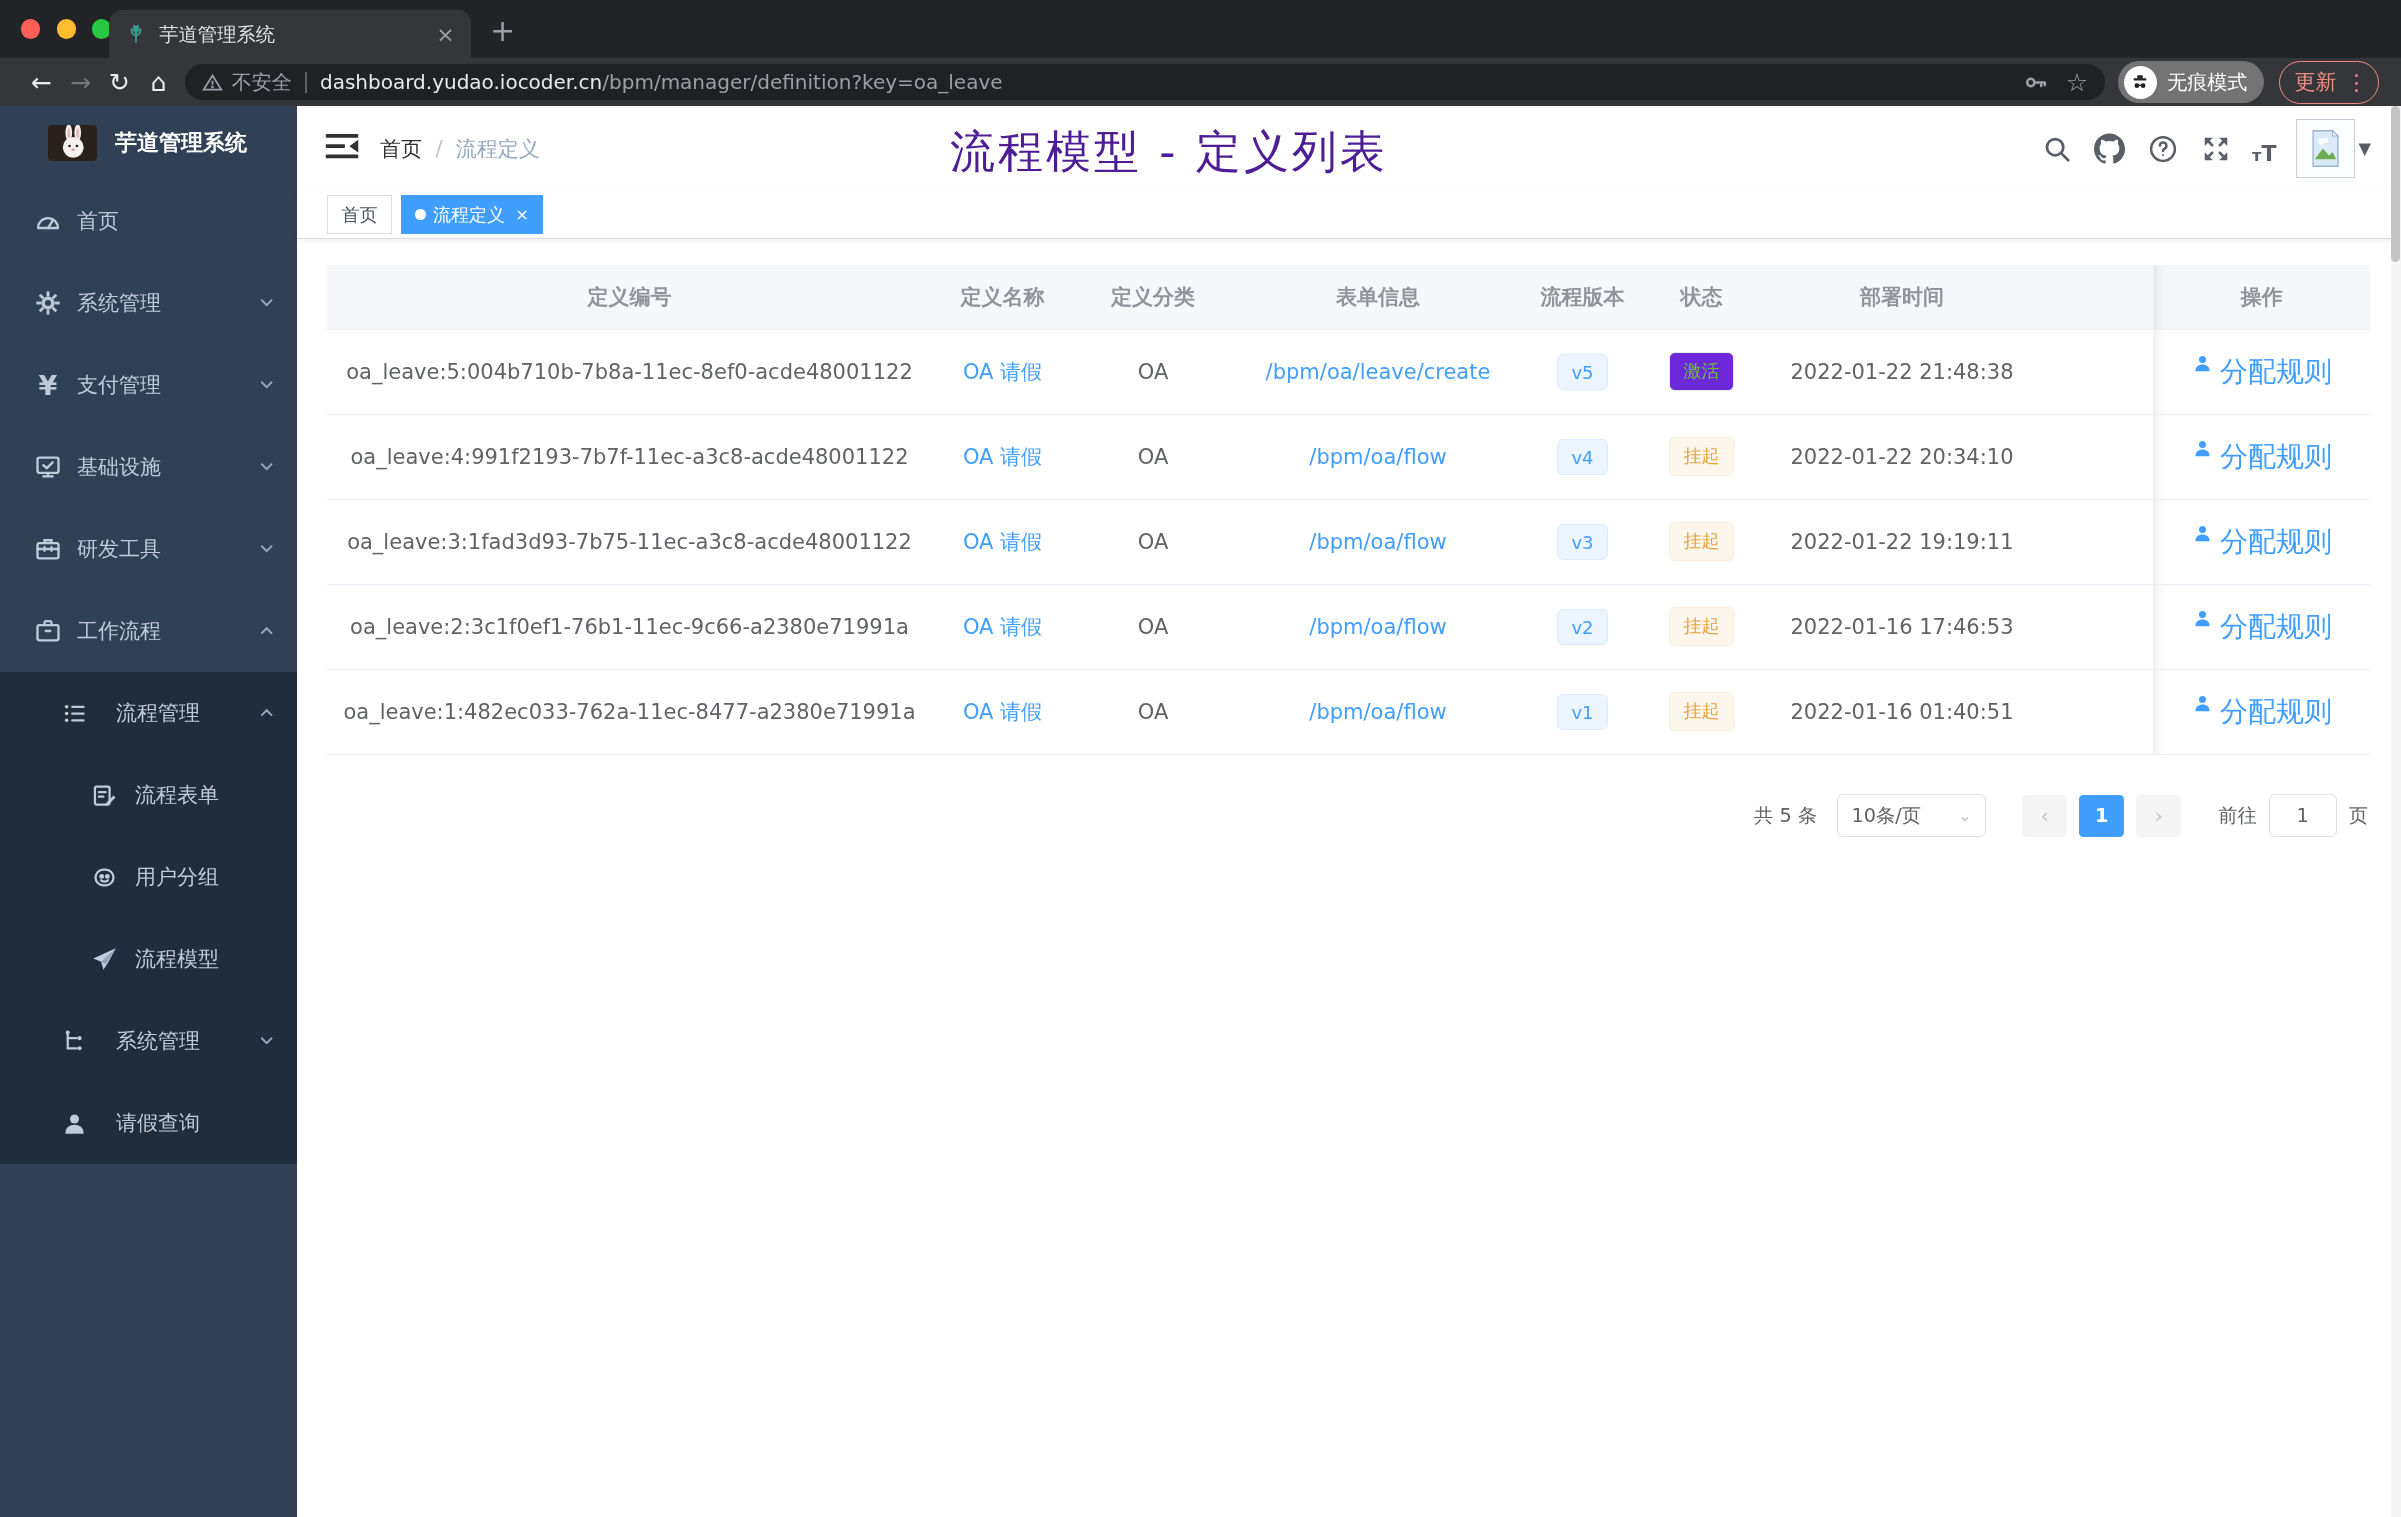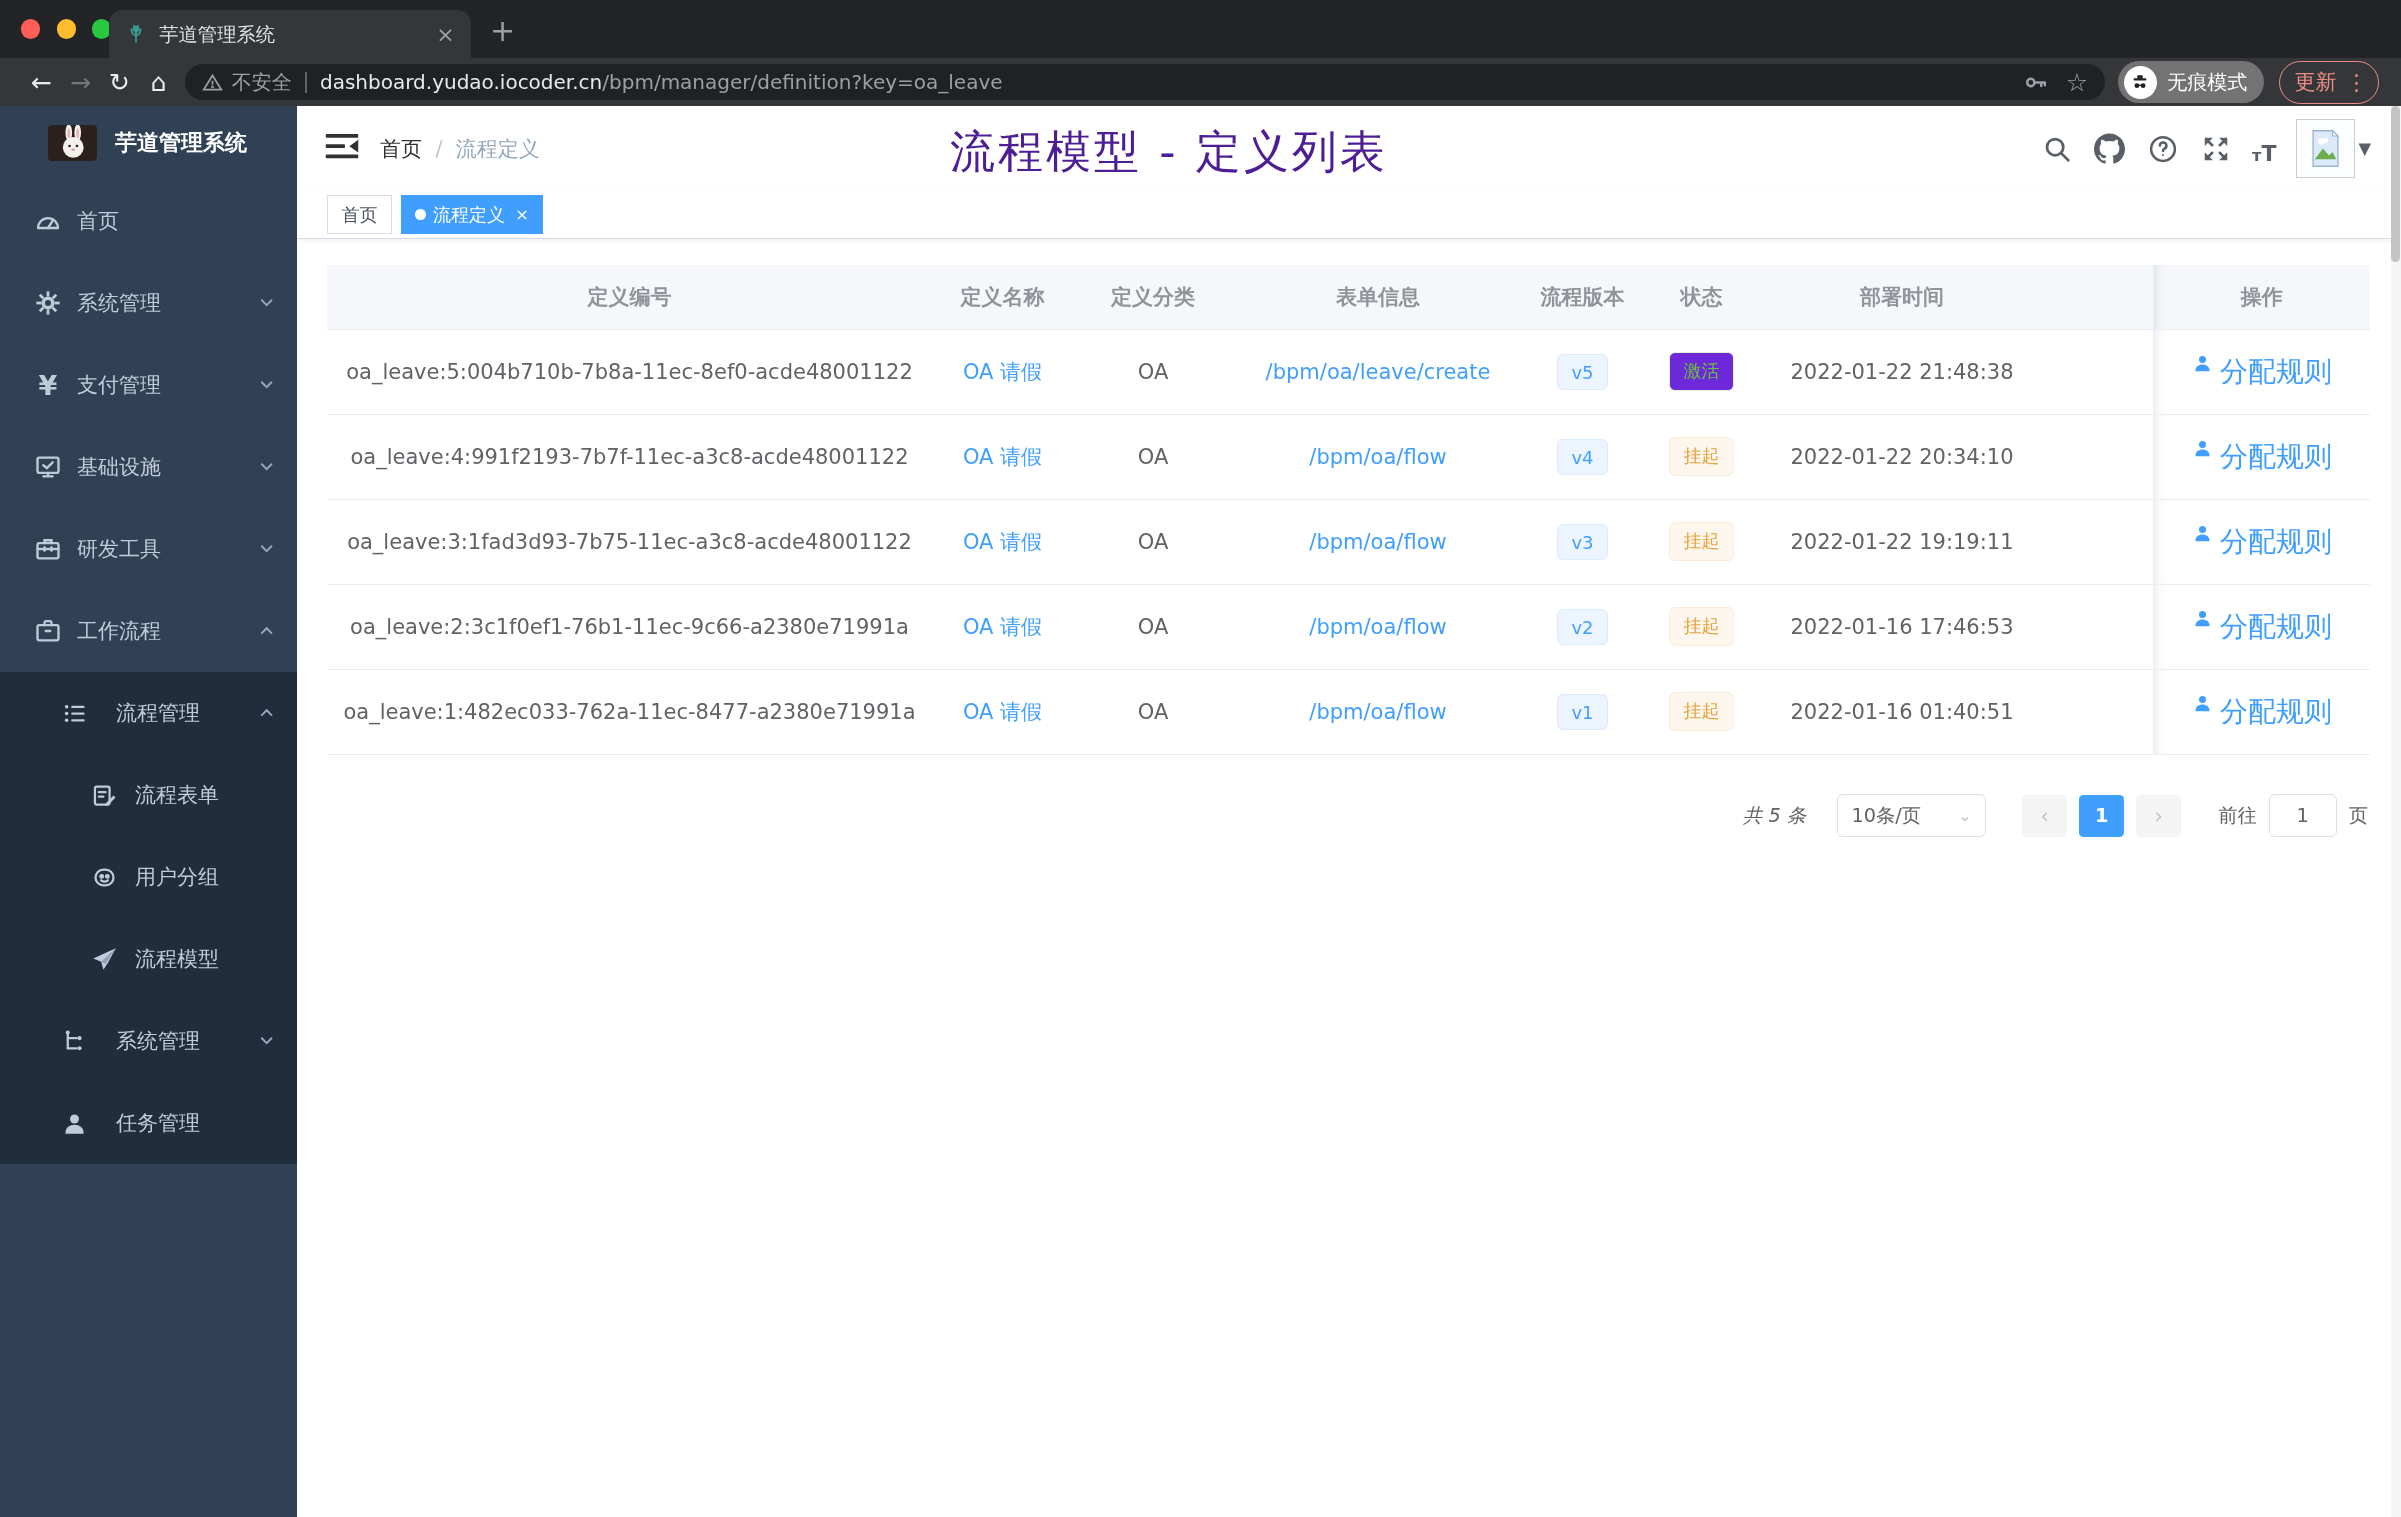--- a/index.html
+++ b/index.html
@@ -82,21 +82,21 @@
   .vtag { display:inline-block; height:36px; line-height:36px; padding:0 13.4px; font-size:18px; border-radius:6px;
     background:#ecf5ff; color:#409eff; border:1.5px solid #d9ecff; }
   .stag { display:inline-block; height:39px; line-height:36px; padding:0 13.4px; font-size:18px; border-radius:6px; }
   .s-ok { background:#6d28d9; color:#67c23a; border:1.5px solid #e1f3d8; }
   .s-warn { background:#fdf6ec; color:#e6a23c; border:1.5px solid #faecd8; }
   th.opcol, td.opcol { border-left:1.5px solid #ebeef5; box-shadow:inset 13.4px 0 13.4px -13.4px rgba(0,0,0,.12); }
   td.opcol a { display:inline-flex; gap:7.4px; color:#409eff; font-size:28px; text-decoration:none; }
 
   
   #pagination { position:absolute; top:687px; right:33px; height:45px; display:flex; align-items:center; font-size:19.3px; color:#606266; }
-  #pg-total { margin-right:31px;font-style:italic; }
+  #pg-total { margin-right:20px; }
   #pg-size { width:149px; height:43px; border:1.5px solid #dcdfe6; border-radius:6px; display:flex; align-items:center;
     padding:0 13.4px; margin-right:30px; color:#606266; }
   #pg-size .caret { margin-left:auto; color:#c0c4cc; font-size:16.3px; }
   .pg-btn { width:45px; height:42px; background:#f4f4f5; border-radius:4.5px; display:flex; align-items:center;
     justify-content:center; color:#c0c4cc; font-size:21px; margin:0 6px; }
   #pg-current { width:45px; height:42px; background:#409eff; border-radius:4.5px; color:#fff; font-weight:600;
     display:flex; align-items:center; justify-content:center; margin:0 6px; }
   #pg-goto-label { margin-left:31px; }
   #pg-goto { width:68px; height:43px; border:1.5px solid #dcdfe6; border-radius:6px; text-align:center; font-size:19.3px;
     color:#606266; margin:0 12px; font-family:inherit; }
@@ -358,21 +358,21 @@
       </span>
     </div>
 
     <div class="mi l1">
       <span class="ic">
         <svg width="27" height="27" viewBox="0 0 24 24" fill="#bfcbd9">
           <circle cx="12" cy="8" r="4"></circle>
             <path d="M4 20c0-4.4 3.6-7 8-7s8 2.6 8 7v1H4z"></path>
         </svg>
       </span>
-      <span class="lb">任务管理</span>
+      <span class="lb">请假查询</span>
     </div>
   </div>
 </div>
 
 <div id="main">
   <div id="navbar">
     <span id="hamburger">
       <svg width="36" height="31" viewBox="0 0 48 42" fill="#303133">
         <rect x="2" y="4" width="44" height="5" rx="1"></rect>
         <rect x="2" y="18" width="26" height="5" rx="1"></rect>

